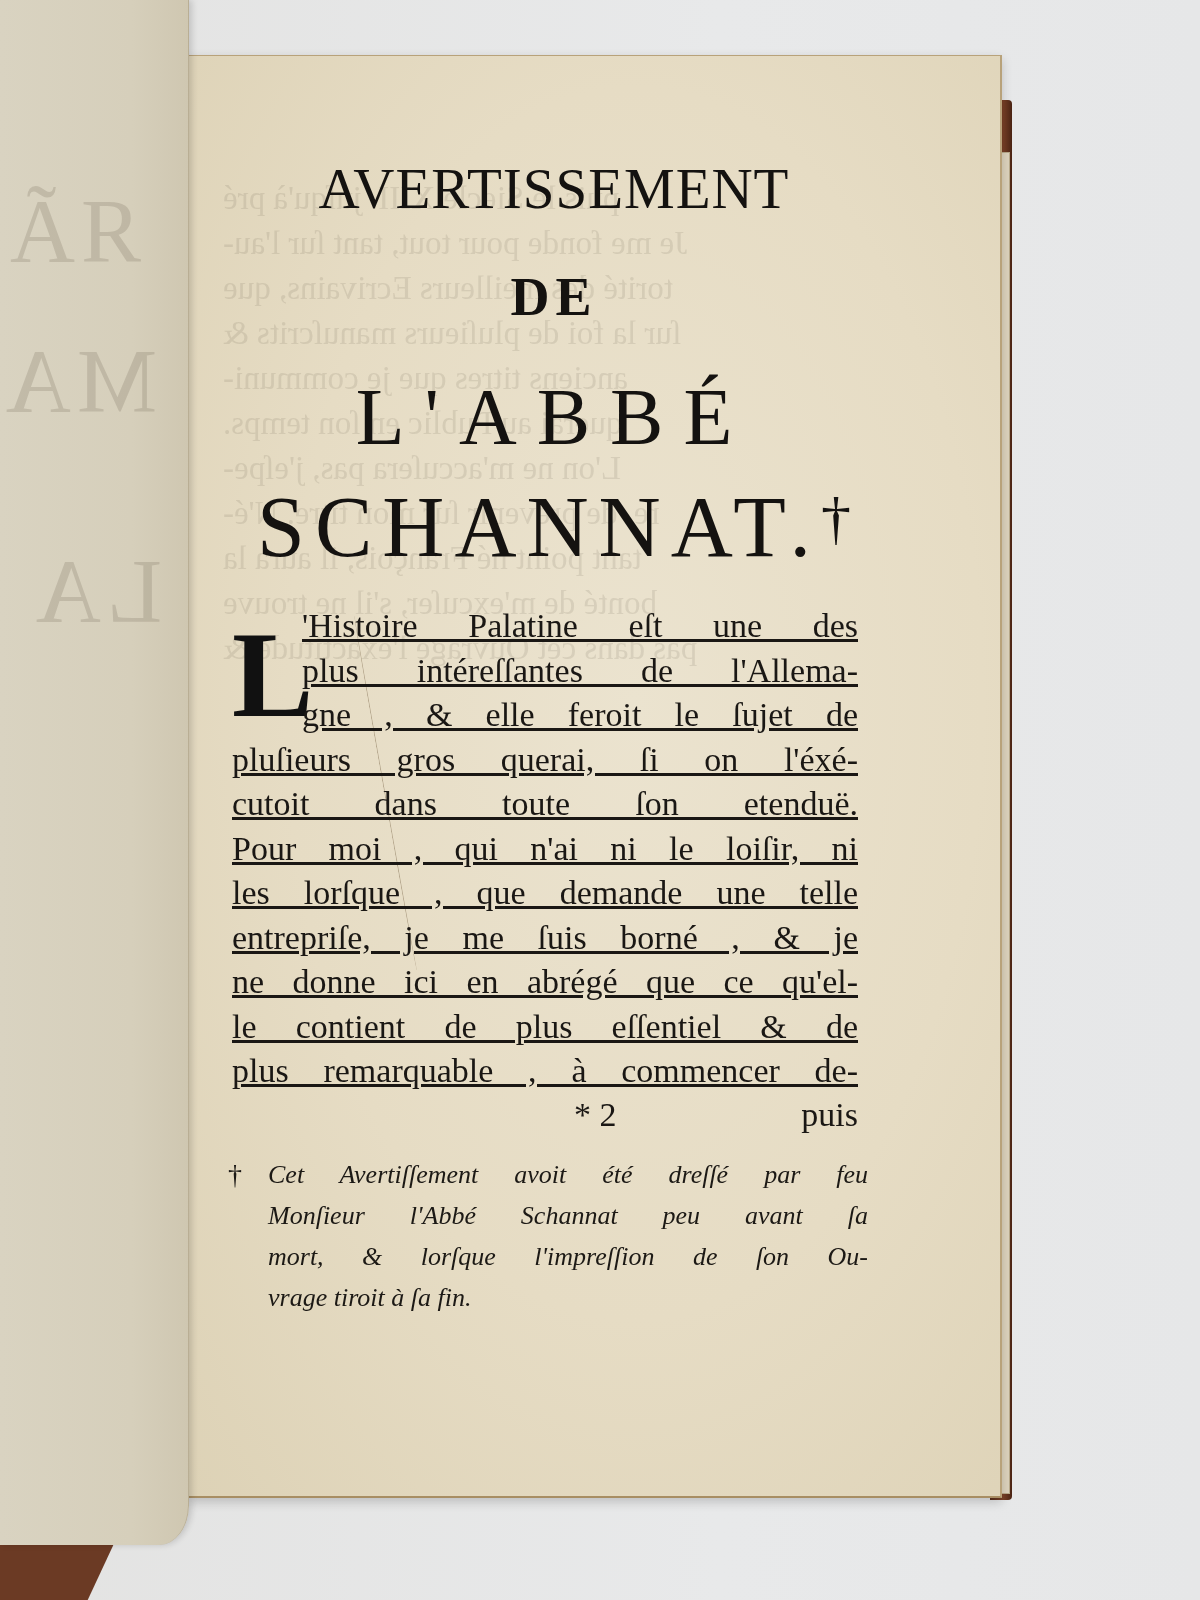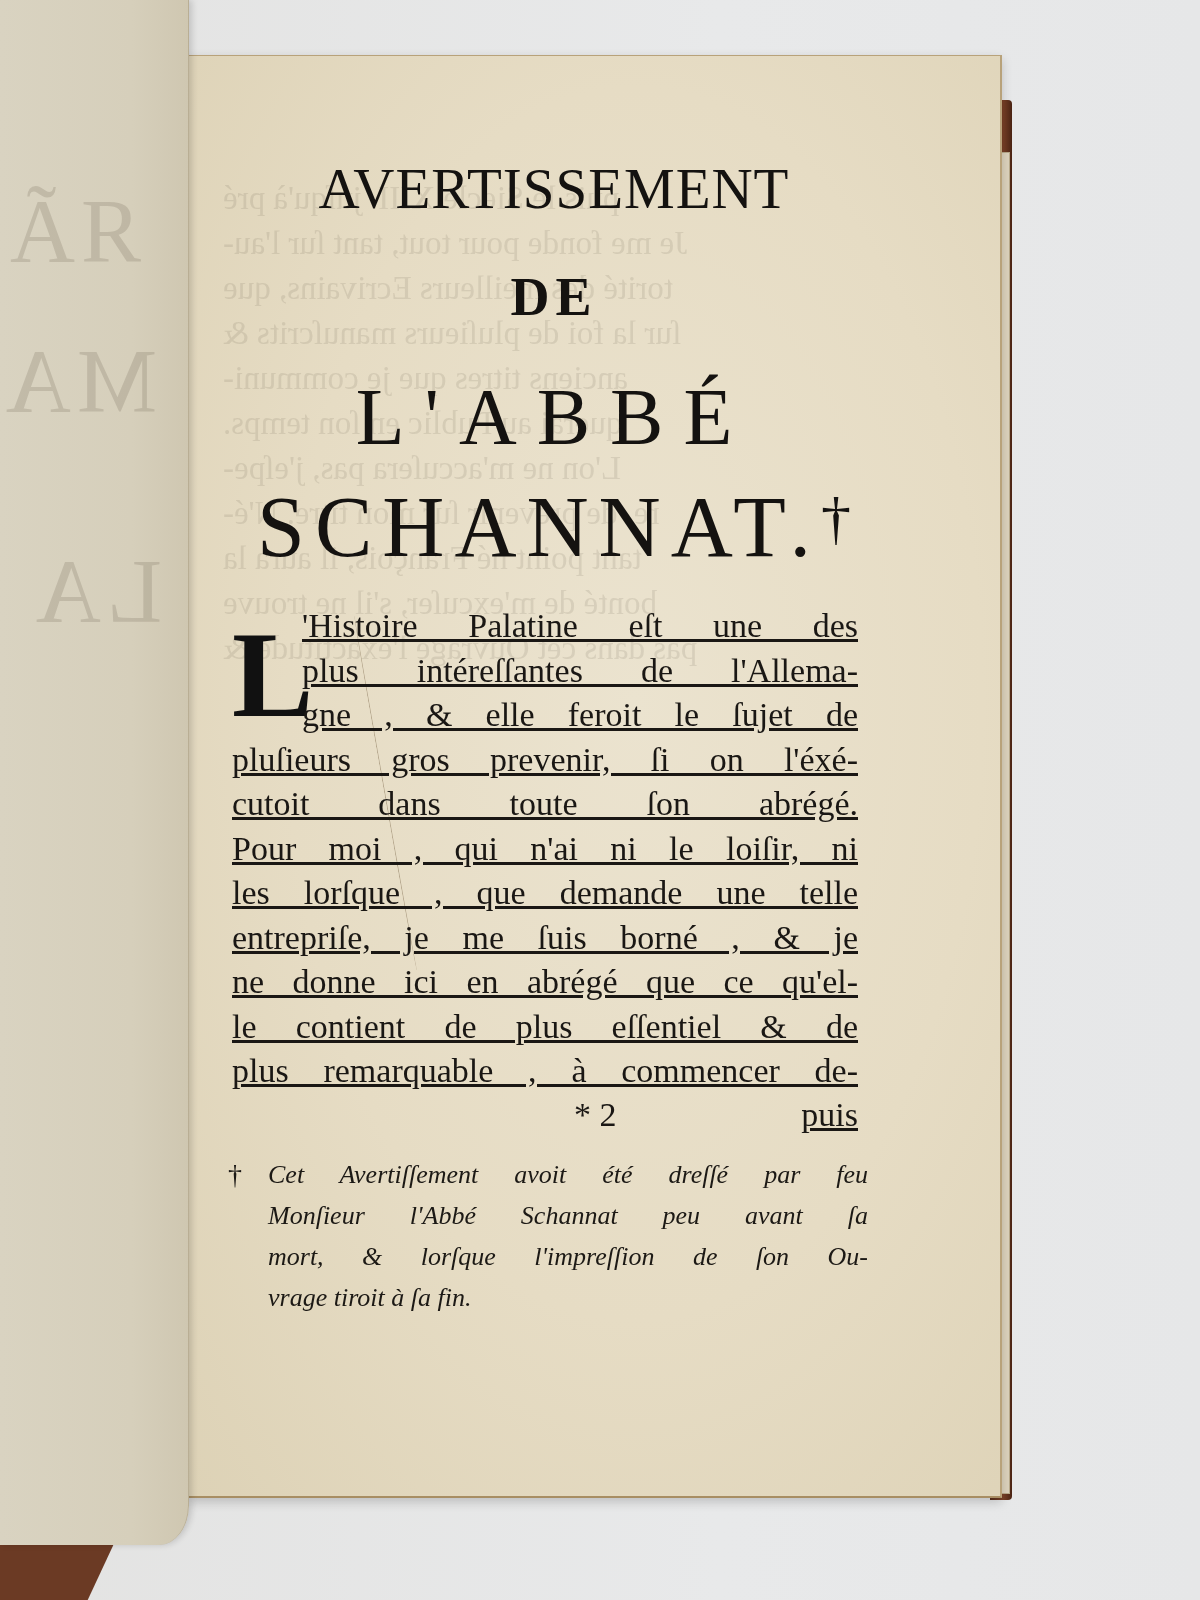--- a/index.html
+++ b/index.html
@@ -72,21 +72,21 @@
     .indent { padding-left: 70px; }
     .dropcap {
       position: absolute; left: 44px; top: 558px; font-size: 122px; line-height: 1;
       font-weight: bold; color: #111;
     }
     .signature-row {
       position: absolute; left: 44px; top: 1040px; width: 626px; height: 44px;
       font-size: 34px; color: #1a1714;
     }
     .sig { position: absolute; left: 342px; }
-    .catch { position: absolute; right: 0; text-decoration: underline; }
+    .catch { position: absolute; right: 0; }
     .footnote {
       position: absolute; left: 80px; top: 1098px; width: 600px;
       font-style: italic; font-size: 26px; line-height: 41px; color: #1c1915;
     }
     .fn-dagger { position: absolute; left: -40px; top: 0; font-style: normal; font-size: 28px; }
     .fn-line { display: block; white-space: nowrap; text-align: justify; text-align-last: justify; }
     .fn-line.last { text-align-last: left; }
     .crease {
       position: absolute; left: 165px; top: 560px; width: 3px; height: 360px;
       border-left: 1px solid rgba(120,100,70,0.45); transform: rotate(-10deg);
@@ -125,22 +125,22 @@
   <h2 class="title t3">L'ABBÉ</h2>
   <h2 class="title t4"><span>SCHANNAT.</span><span class="dagger-mark">†</span></h2>
 
   <div class="crease"></div>
 
   <div class="dropcap">L</div>
   <div class="body-text">
     <span class="line indent">'Histoire Palatine  eſt  une des</span>
     <span class="line indent">plus intéreſſantes de l'Allema-</span>
     <span class="line indent">gne , &amp; elle feroit le ſujet de</span>
-    <span class="line">pluſieurs gros prevenir, ſi on l'éxé-</span>
-    <span class="line">cutoit  dans  toute  ſon  abrégé.</span>
+    <span class="line">pluſieurs gros querai, ſi on l'éxé-</span>
+    <span class="line">cutoit  dans  toute  ſon  etenduë.</span>
     <span class="line">Pour moi , qui n'ai ni le loiſir, ni</span>
     <span class="line">les lorſque ,  que demande une telle</span>
     <span class="line">entrepriſe,  je me ſuis borné ,  &amp; je</span>
     <span class="line">ne donne ici en abrégé que ce qu'el-</span>
     <span class="line">le contient  de plus eſſentiel &amp; de</span>
     <span class="line">plus remarquable , à commencer de-</span>
   </div>
 
   <div class="signature-row">
     <span class="sig">* 2</span>

